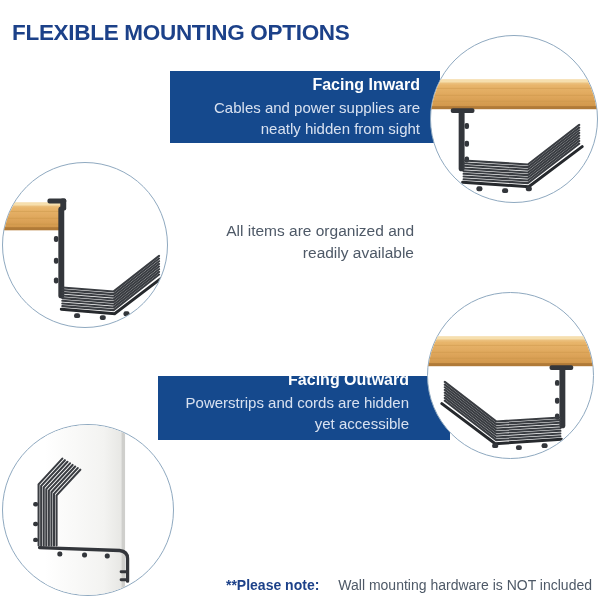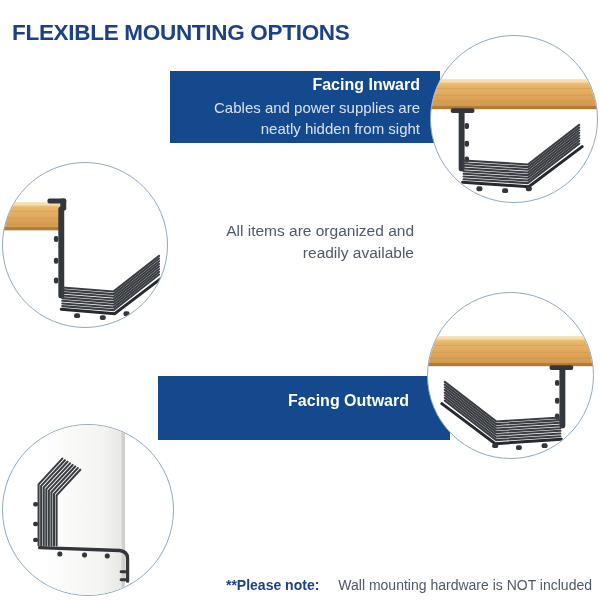--- a/index.html
+++ b/index.html
@@ -135,20 +135,21 @@
     </g>
   </svg>
 </div>
 
 <div class="textblock textblock-1">
   <div class="tb-desc">All items are organized and readily available</div>
 </div>
 
 <div class="banner banner-2">
   <div class="banner-heading">Facing Outward</div>
+  <div class="banner-desc">Powerstrips and cords are hidden yet accessible</div>
 </div>
 
 <div class="circle circle-3">
   <svg viewBox="0 0 167 167">
     <g transform="translate(167,0) scale(-1,1)">
       <g>
         <rect x="-12" y="44" width="192" height="30" fill="url(#woodGrad)"></rect>
         <rect x="-12" y="44" width="192" height="3" fill="#f6dfae"></rect>
         <path d="M-12,53 H180 M-12,60 H180 M-12,66 H180" stroke="#c79347" stroke-width="1" opacity="0.45"></path>
         <rect x="-12" y="71" width="192" height="3" fill="#b07a38"></rect>

